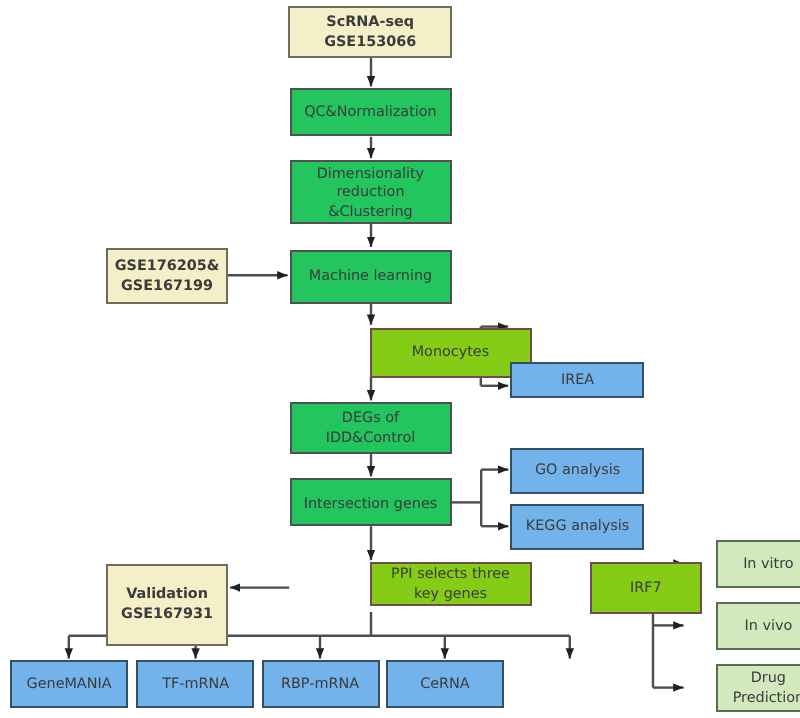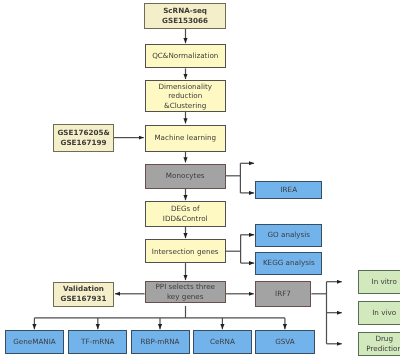--- a/index.html
+++ b/index.html
@@ -10,22 +10,22 @@
        text-rendering:geometricPrecision;}
   #canvas{will-change:transform;}
   #canvas, #canvas *{-webkit-font-smoothing:antialiased;}
   #canvas{position:relative;width:400px;height:359px;background:#fff;}
   svg#wires{position:absolute;left:0;top:0;width:400px;height:359px;}
   .node{position:absolute;box-sizing:border-box;display:flex;align-items:center;
         justify-content:center;text-align:center;
         font-size:7.2px;line-height:9.7px;color:#3b3b3b;}
   .node .lbl{display:block;white-space:nowrap;}
   .n-yellow{background:#f4efc9;border:1.2px solid #6f6d57;font-weight:bold;}
-  .n-gray  {background:#fef9c3;border:1.2px solid #505050;}
-  .n-pink  {background:#a3a3a3;border:1.2px solid #6a4f4f;}
+  .n-gray  {background:#22c55e;border:1.2px solid #505050;}
+  .n-pink  {background:#84cc16;border:1.2px solid #6a4f4f;margin-left:40px;}
   .n-blue  {background:#73b3ec;border:1.2px solid #374f63;}
   .n-green {background:#d2e8bd;border:1.2px solid #566f51;margin-left:15px;}
 </style>
 </head>
 <body>
 
 <div id="canvas">
 
   <svg id="wires" viewBox="0 0 400 359" shape-rendering="geometricPrecision">
     <defs>
@@ -138,21 +138,21 @@
         <span class="lbl">GO analysis</span>
       </div>
   </div>
 
   <div class="node n-blue" style="left:255.2px;top:251.8px;width:67.2px;height:23.1px">
     <div>
         <span class="lbl">KEGG analysis</span>
       </div>
   </div>
 
-  <div class="node n-yellow" style="left:53.3px;top:281.5px;width:60.5px;height:25px">
+  <div class="node n-yellow" style="left:53.3px;top:281.5px;width:60.5px;height:41px">
     <div>
         <span class="lbl">Validation</span>
         <span class="lbl">GSE167931</span>
       </div>
   </div>
 
   <div class="node n-pink" style="left:144.6px;top:281.2px;width:81.3px;height:22px">
     <div>
         <span class="lbl">PPI selects three</span>
         <span class="lbl">key genes</span>
@@ -201,19 +201,14 @@
         <span class="lbl">TF-mRNA</span>
       </div>
   </div>
 
   <div class="node n-blue" style="left:192.8px;top:329.6px;width:59.3px;height:24.7px">
     <div>
         <span class="lbl">CeRNA</span>
       </div>
   </div>
 
-  <div class="node n-blue" style="left:255.3px;top:329.6px;width:59.3px;height:24.7px">
-    <div>
-        <span class="lbl">GSVA</span>
-      </div>
-  </div>
 
 </div>
 
 </body></html>

